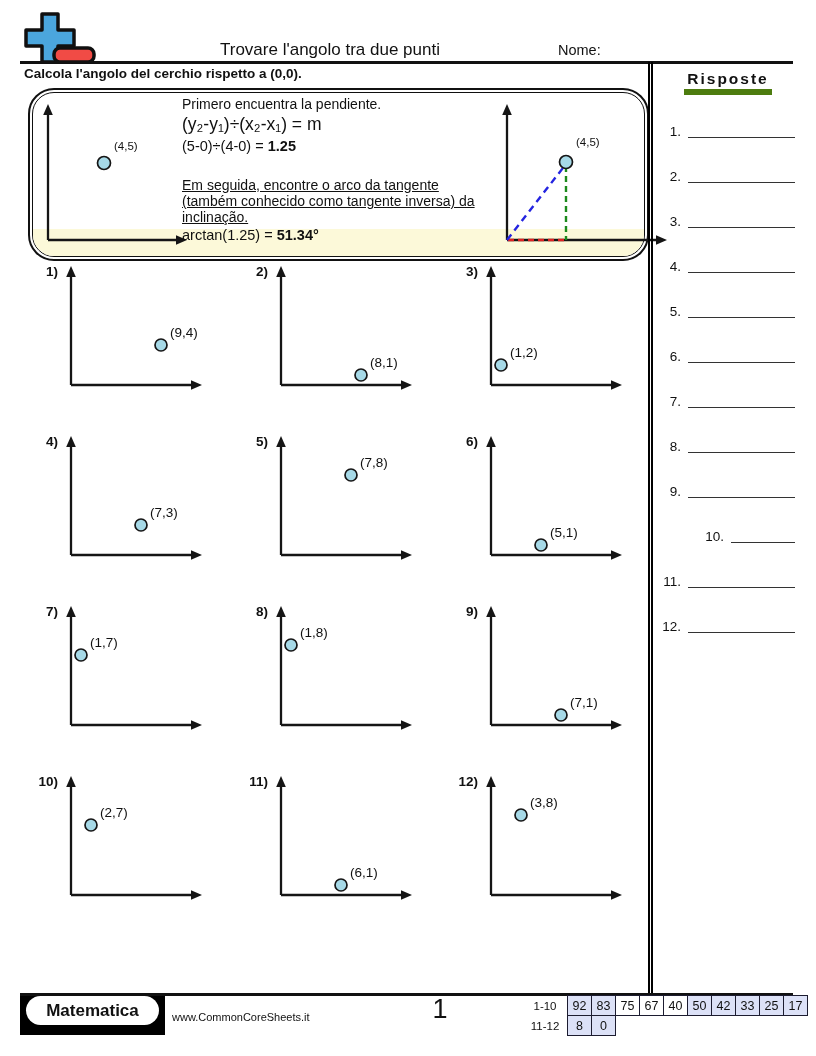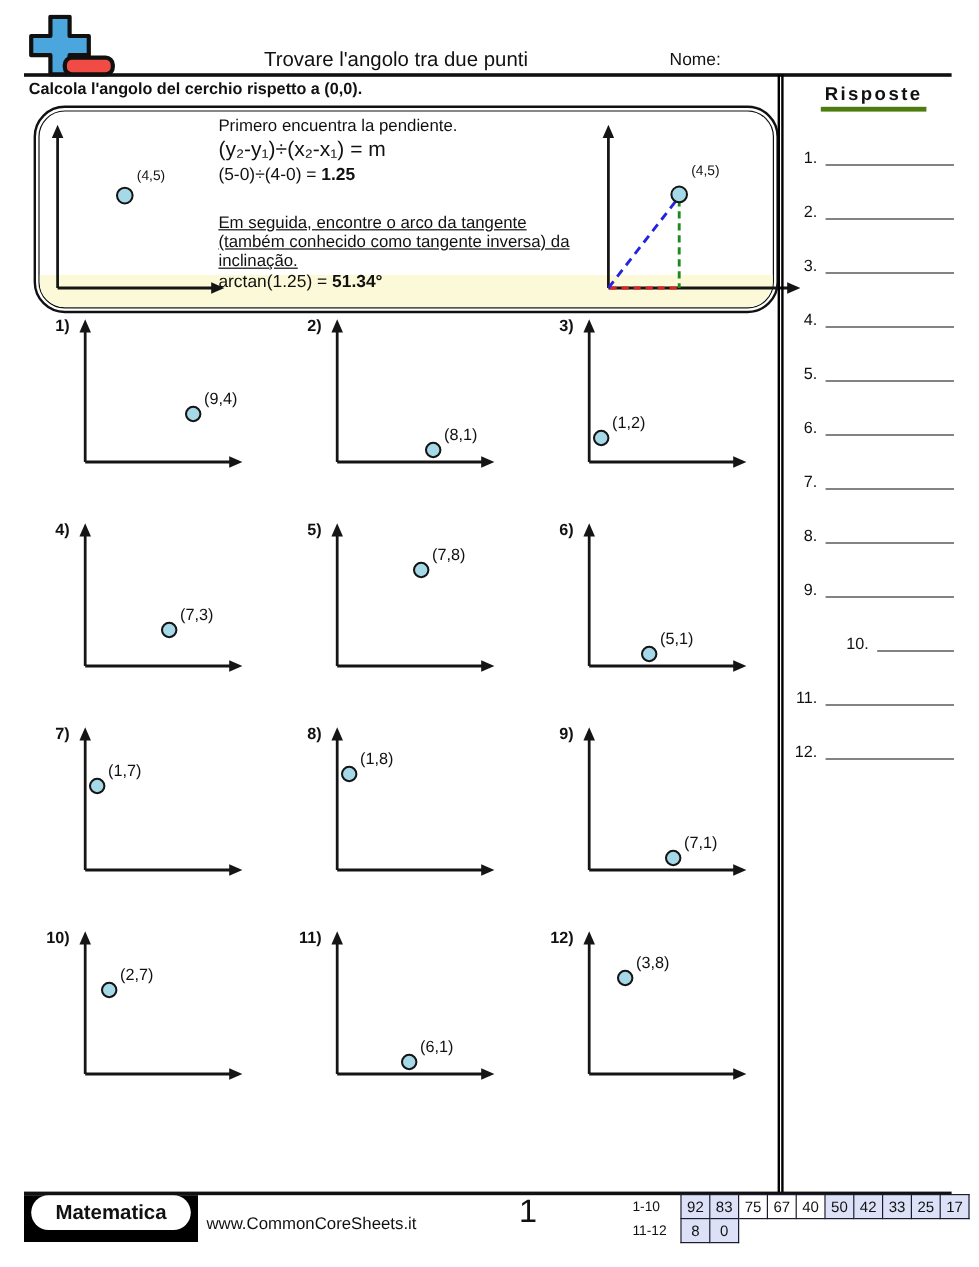--- a/index.html
+++ b/index.html
@@ -42,36 +42,36 @@
   .problems{position:absolute;left:0;top:0;}
   .problem-cell{position:absolute;width:200px;height:165px;}
   .p-num{position:absolute;left:0;top:2px;width:34px;text-align:right;font-weight:bold;font-size:13.5px;}
   .p-svg{position:absolute;left:38px;top:0;}
   .coord-label{font-size:13.5px;fill:#111;}
 
   
   .sidebar{position:absolute;left:648px;top:62px;width:150px;height:933px;border-left:5px double #000;}
   .risposte-wrap{position:absolute;left:0;top:8px;width:100%;text-align:center;}
   .risposte{display:inline-block;font-size:15.5px;font-weight:bold;letter-spacing:2px;
-            border-bottom:4px solid #4d7c0f;padding:0 3px 1px 3px;}
+            border-bottom:6px solid #4d7c0f;padding:0 3px 1px 3px;}
   .answer-row{position:absolute;left:4px;right:8px;height:17px;display:flex;align-items:flex-end;}
   .answer-num{width:24px;text-align:right;font-size:13.5px;margin-right:7px;line-height:1;}
   .answer-line{flex:1;border-bottom:1.8px solid #333;}
 
   
   .footer-rule{position:absolute;left:20px;top:993px;width:773px;height:3px;background:#111;}
   .brand-box{position:absolute;left:20px;top:996px;width:145px;height:39px;background:#000;
              display:flex;align-items:flex-start;justify-content:center;}
   .brand-pill{background:#fff;border-radius:17px;width:133px;height:29px;display:flex;
               align-items:center;justify-content:center;font-weight:bold;font-size:17px;}
-  .website{position:absolute;left:172px;top:1011px;font-size:14px;}
+  .website{position:absolute;left:172px;top:1011px;font-size:11px;}
   .page-number{position:absolute;left:400px;top:994px;width:80px;text-align:center;font-size:27px;}
   .score-table{position:absolute;left:527px;top:995px;border-collapse:collapse;}
   .score-table td{padding:0;height:19px;font-size:12.5px;text-align:center;vertical-align:middle;}
-  td.score-label{width:36px;text-align:left;padding-right:4px;font-size:11.5px;border:none;}
+  td.score-label{width:36px;text-align:center;padding-right:4px;font-size:11.5px;border:none;}
   td.score-cell{width:23px;min-width:23px;border:1.5px solid #1c1c30;background:#fff;}
   td.score-cell.hl{background:var(--score-hl,#dce1f7);}
 </style>
 </head>
 <body>
 
 <div class="page" style="--point-fill: #a6d9e7; --slope: #2424e0; --rise: #1c8a1c; --run: #e02222; --band: #fcf9d9; --score-hl: #dce1f7;">
 
   <svg class="logo" width="80" height="56" viewBox="0 0 80 56">
     <path d="M22,2 h16 v16 h16 v16 h-16 v16 h-16 v-16 h-16 v-16 h16 Z" fill="#4ba6dd" stroke="#101010" stroke-width="3.5" stroke-linejoin="round"></path>

